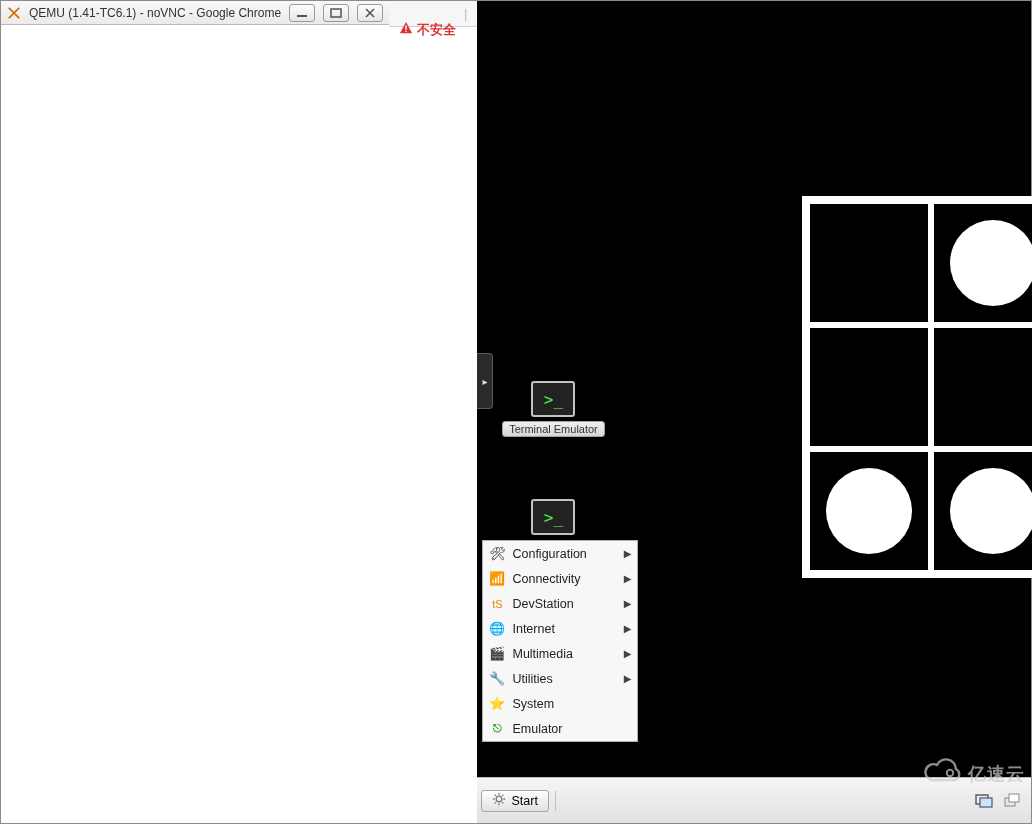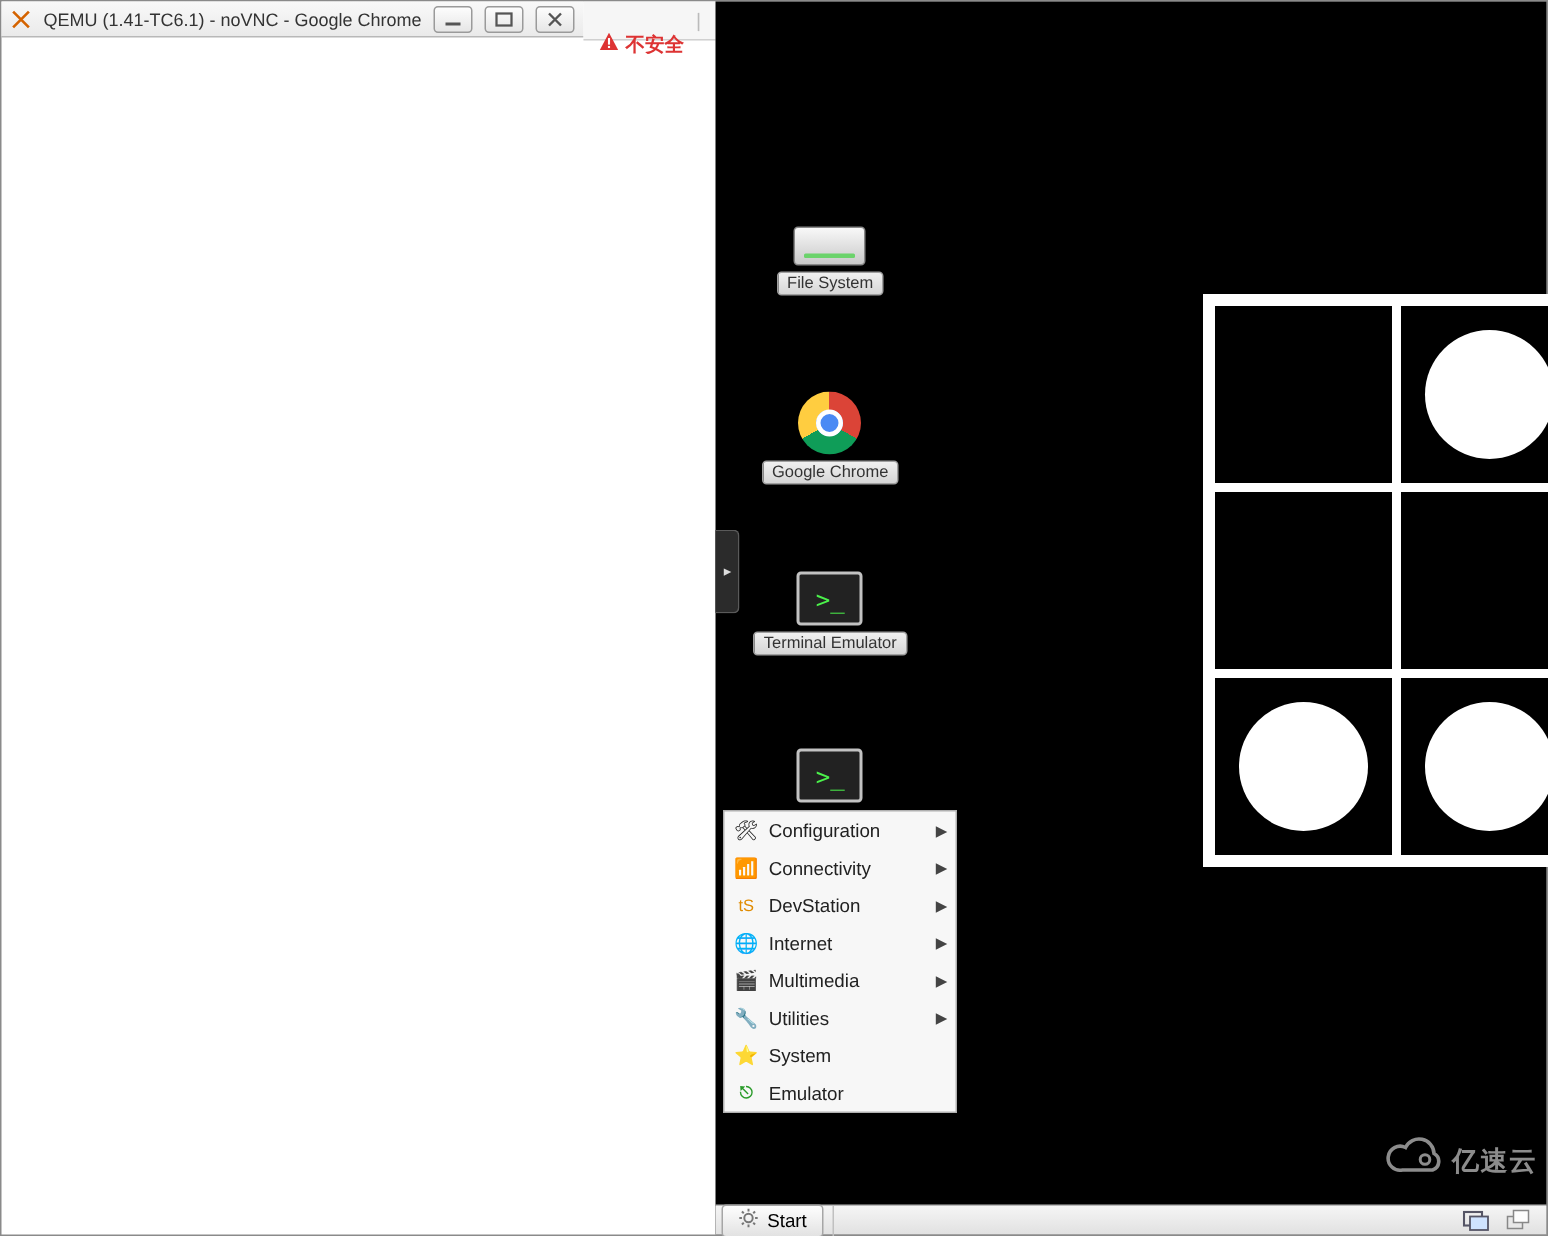--- a/index.html
+++ b/index.html
@@ -67,21 +67,21 @@
 
   
   .start-menu { position:absolute; left:5px; top:539px; width:156px;
     background:#f7f7f7; border:1px solid #b0b0b0; box-shadow:2px 2px 3px rgba(0,0,0,.25);}
   .menu-item { height:25px; display:flex; align-items:center; gap:7px;
     padding:0 6px; font-size:12.5px; color:#222; }
   .menu-item .ico{ width:16px; height:16px; display:flex; align-items:center; justify-content:center; font-size:13px;}
   .menu-item .txt{ flex:1; }
   .menu-item .arrow{ color:#444; font-size:10px; }
 
-  .taskbar { position:absolute; left:0; right:0; bottom:0; height:20px;
+  .taskbar { position:absolute; left:0; right:0; bottom:0; height:46px;
     background:linear-gradient(#f5f5f5,#e1e1e1); border-top:1px solid #bbb;
     display:flex; align-items:center; padding:0 4px; gap:6px;}
   .start-btn { height:22px; border:1px solid #a6a6a6; border-radius:3px;
     background:linear-gradient(#fefefe,#e2e2e2); display:flex; align-items:center;
     gap:5px; padding:0 10px; font-size:12.5px;}
   .tray { margin-left:auto; display:flex; align-items:center; gap:10px; padding-right:6px;}
   .tray .ico{ width:18px; height:18px; display:flex; align-items:center; justify-content:center; color:#555;}
   .vline{ width:1px; height:20px; background:#c0c0c0;}
 
   
@@ -131,29 +131,21 @@
     </span>
     <span class="sep">|</span>
   </div>
 
   <div class="vnc-area">
 
     <div class="vnc-tab">
       <span>▸</span>
     </div>
 
-    <div class="desk-icon" style="left:20px; top:150px;">
-      <div class="drive-glyph"></div>
-      <div class="lbl">File System</div>
-    </div>
-
-    <div class="desk-icon" style="left:20px; top:260px;">
-      <div class="chrome-glyph"></div>
-      <div class="lbl">Google Chrome</div>
-    </div>
+
 
     <div class="desk-icon" style="left:20px; top:380px;">
       <div class="term-glyph">&gt;_</div>
       <div class="lbl">Terminal Emulator</div>
     </div>
 
     <div class="desk-icon" style="left:20px; top:498px;">
       <div class="term-glyph">&gt;_</div>
     </div>
 

